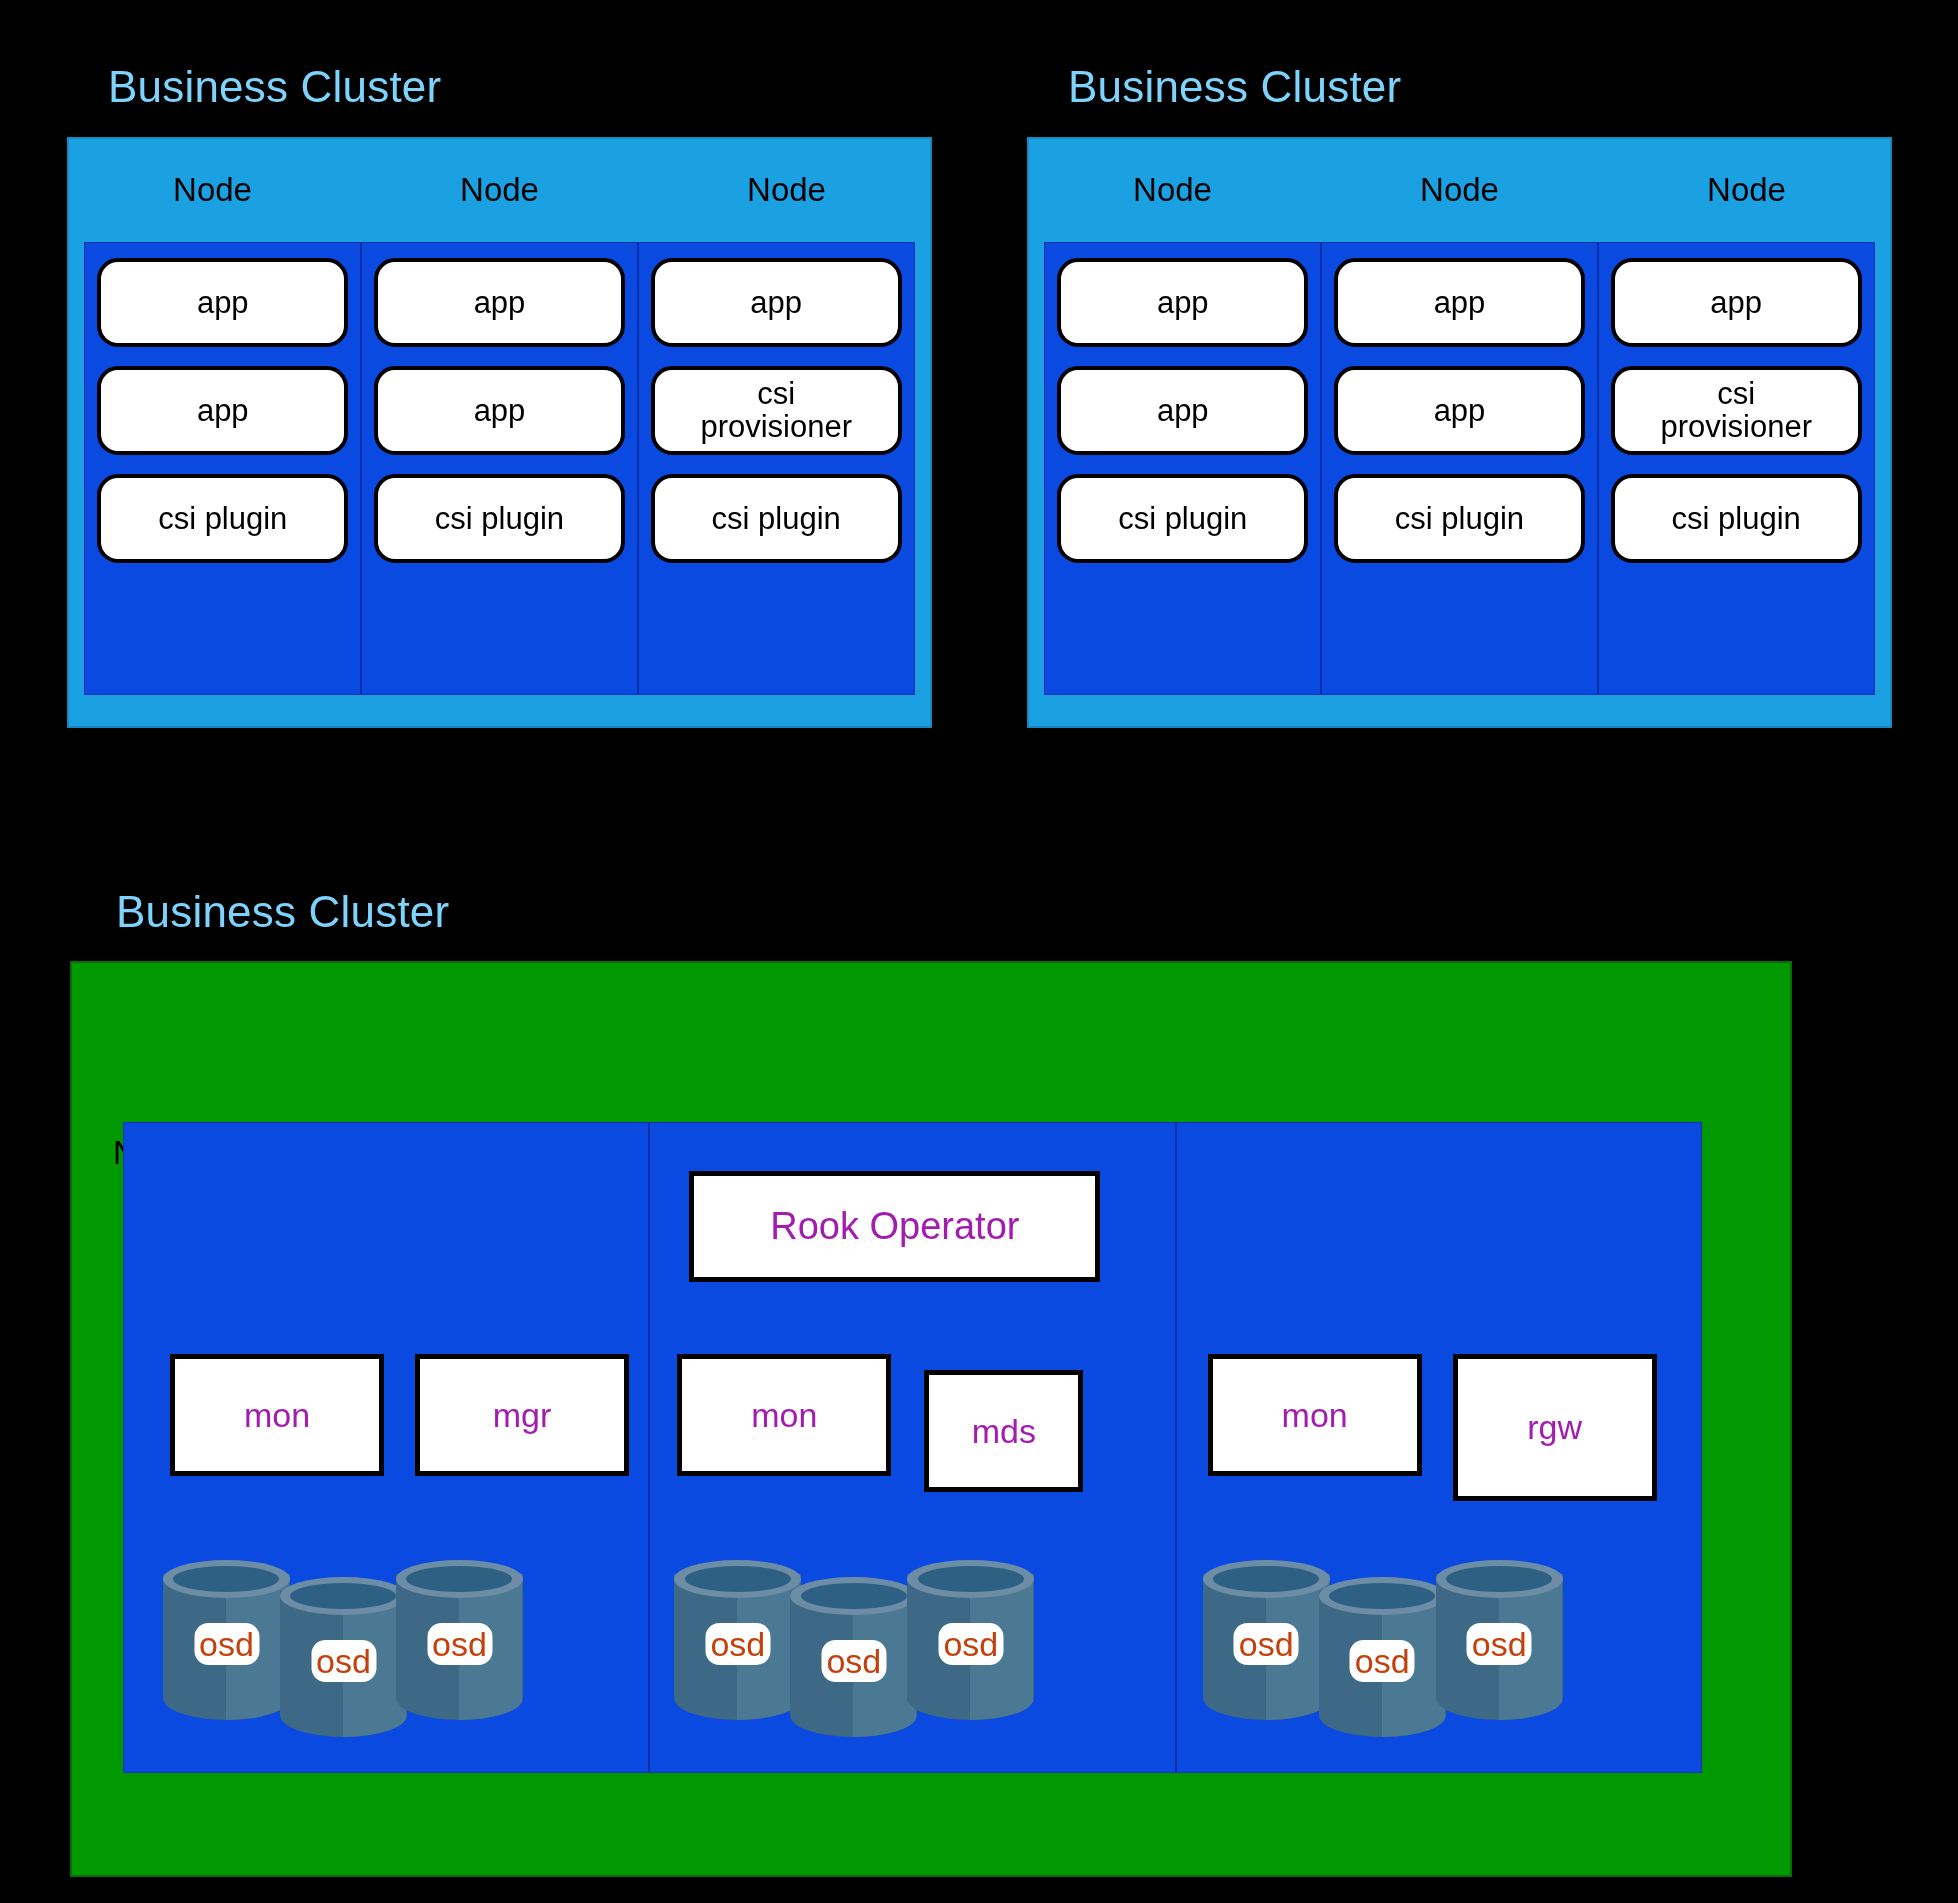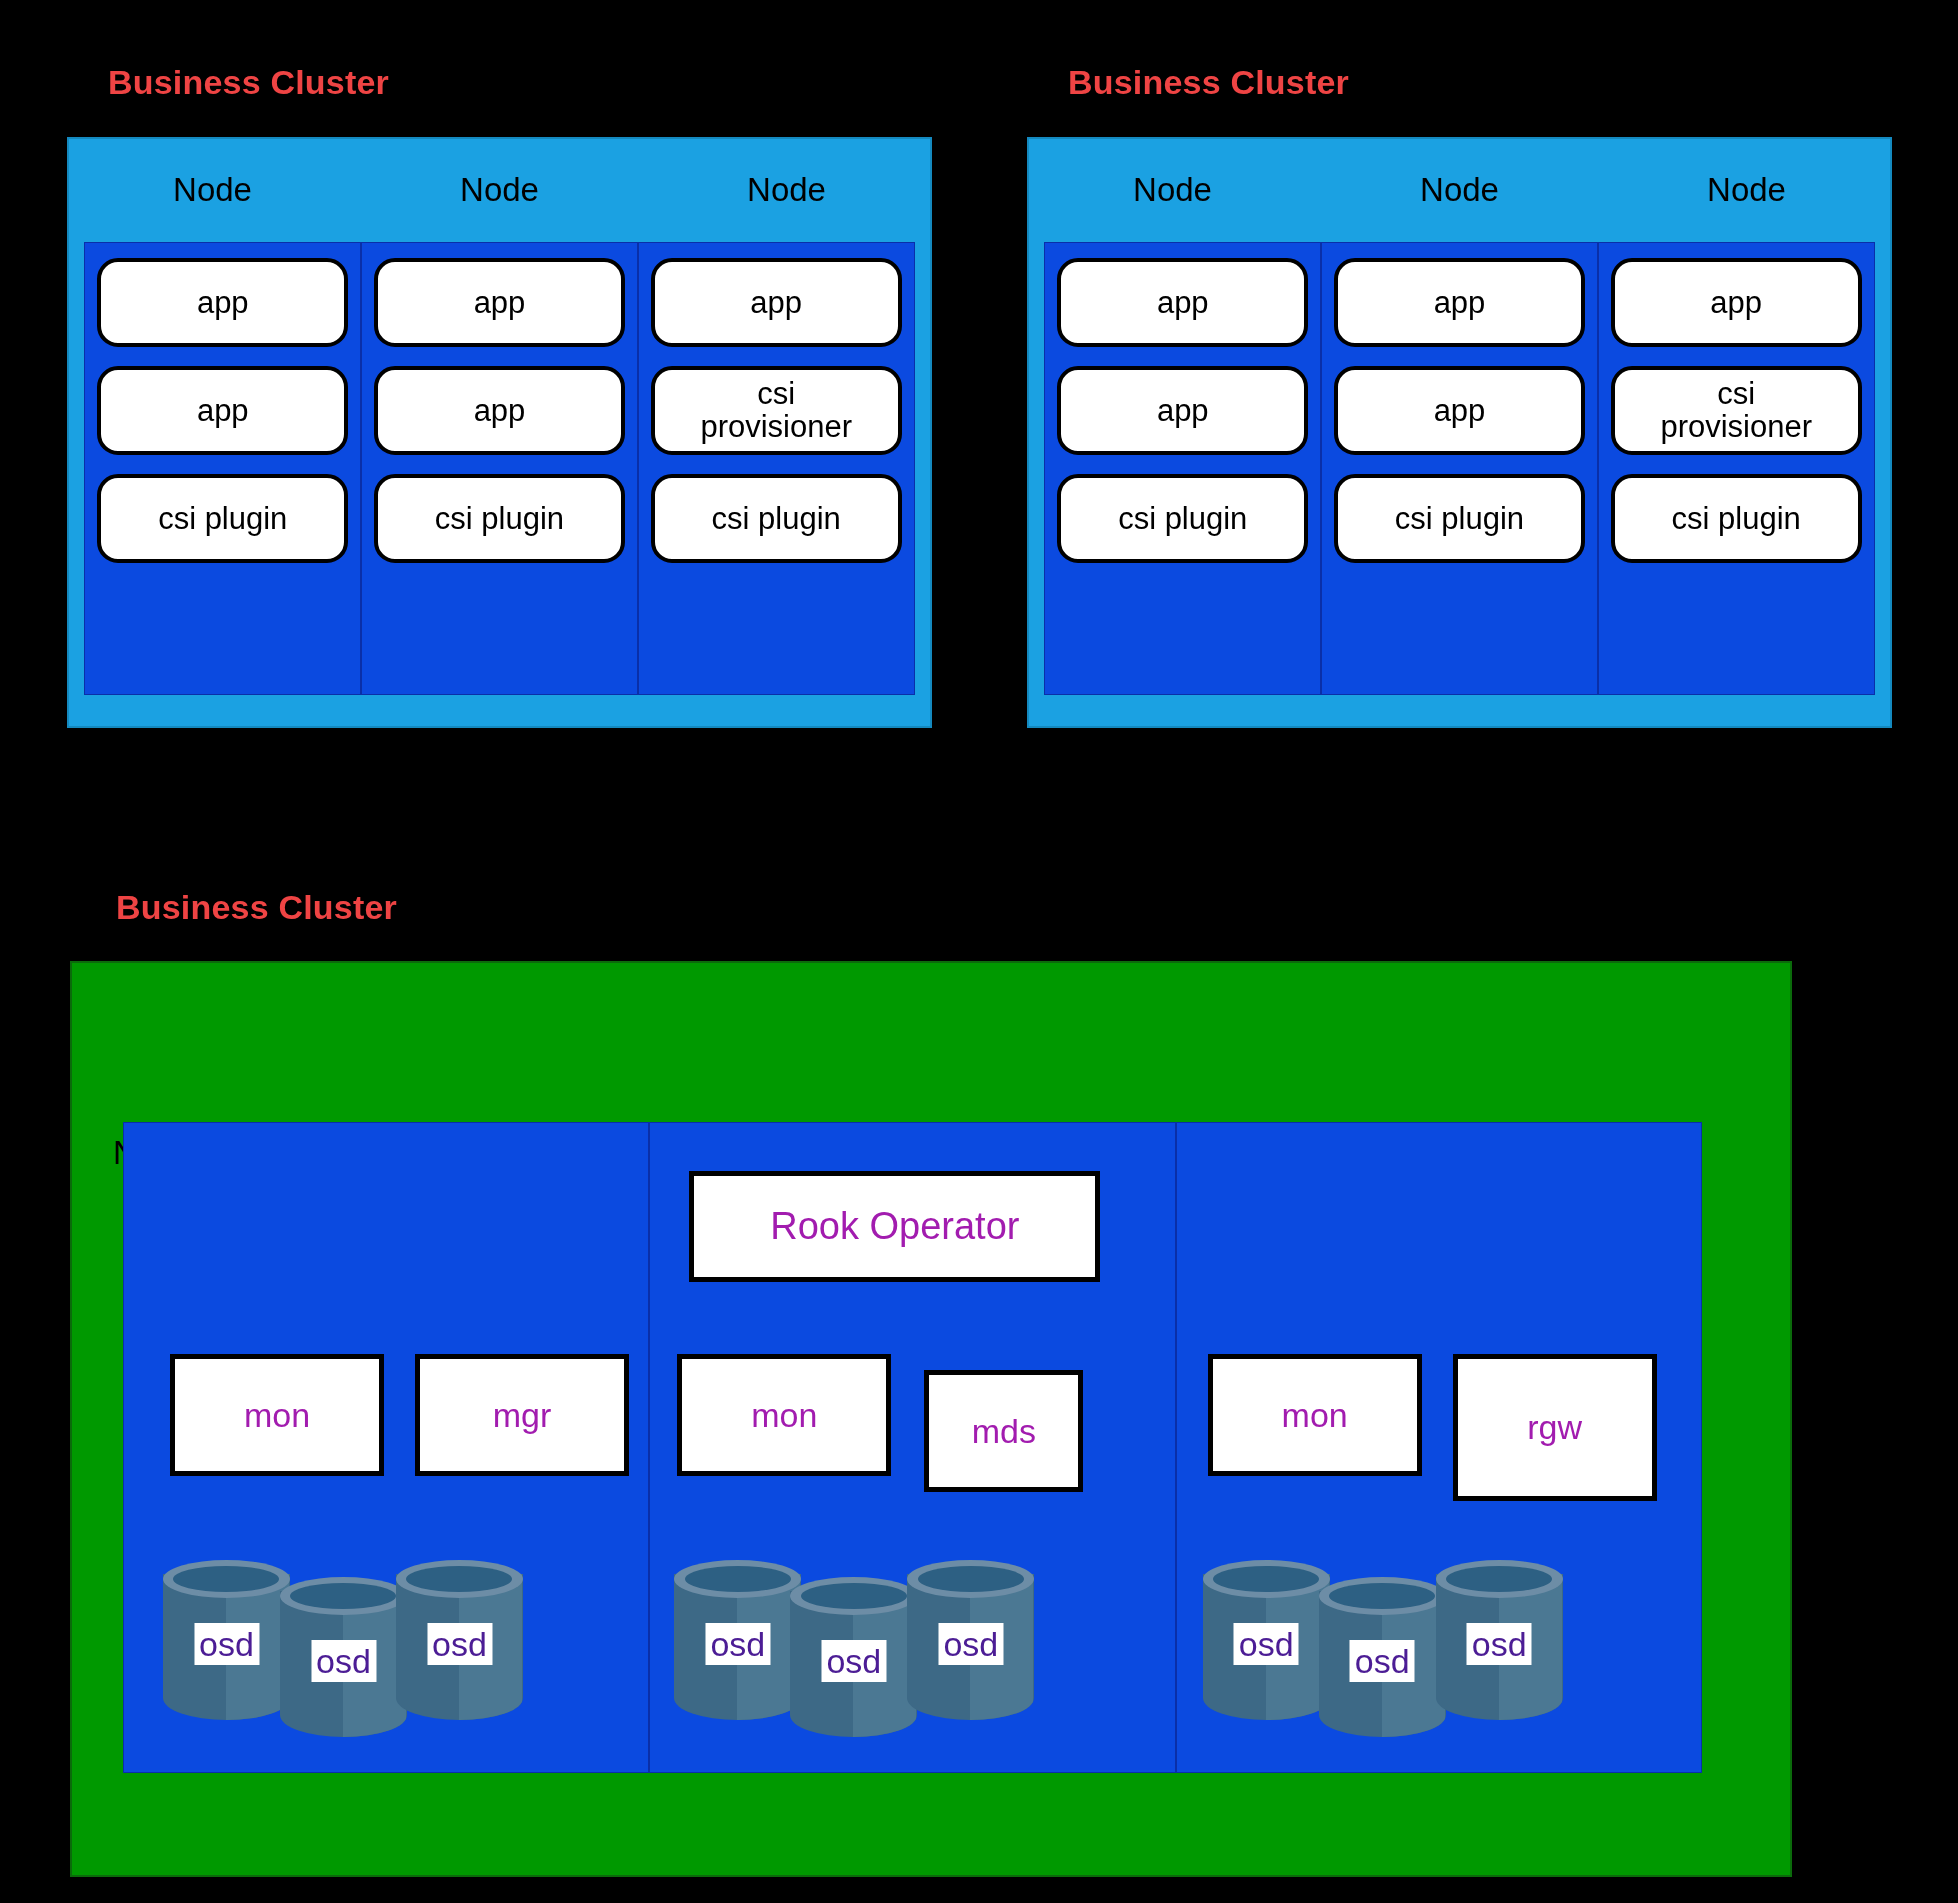--- a/index.html
+++ b/index.html
@@ -18,23 +18,23 @@
 
   .canvas {
     position: absolute;
     inset: 0;
     background: #000000;
   }
 
   
   .cluster-title {
     position: absolute;
-    color: #ef4444;
-    font-size: 34px;
-    font-weight: bold;
+    color: #7dd3fc;
+    font-size: 44px;
+    font-weight: normal;
     letter-spacing: 0.2px;
     white-space: nowrap;
     line-height: 1;
   }
 
   
   .biz-cluster {
     position: absolute;
     background: #1ba1e2;
     border: 2.6px solid #1489bf;
@@ -188,25 +188,26 @@
     width: 106px; height: 26px;
     background: #2d6083;
     border-radius: 50%;
   }
   .osd .osd-label {
     position: absolute;
     left: 50%;
     top: 63px;
     transform: translateX(-50%);
     background: #ffffff;
-    color: #4c1d95;
+    color: #c2410c;
     font-size: 34px;
     line-height: 1.18;
     padding: 0.9px 5.1px;
     white-space: nowrap;
+    border-radius: 14px;
   }
 </style>
 </head>
 <body>
 
 <div class="canvas">
 
   <div class="cluster-title" style="left:108px; top:65px;">Business Cluster</div>
 
   <div class="biz-cluster" style="left:67px; top:137px; width:865px; height:591px;">

